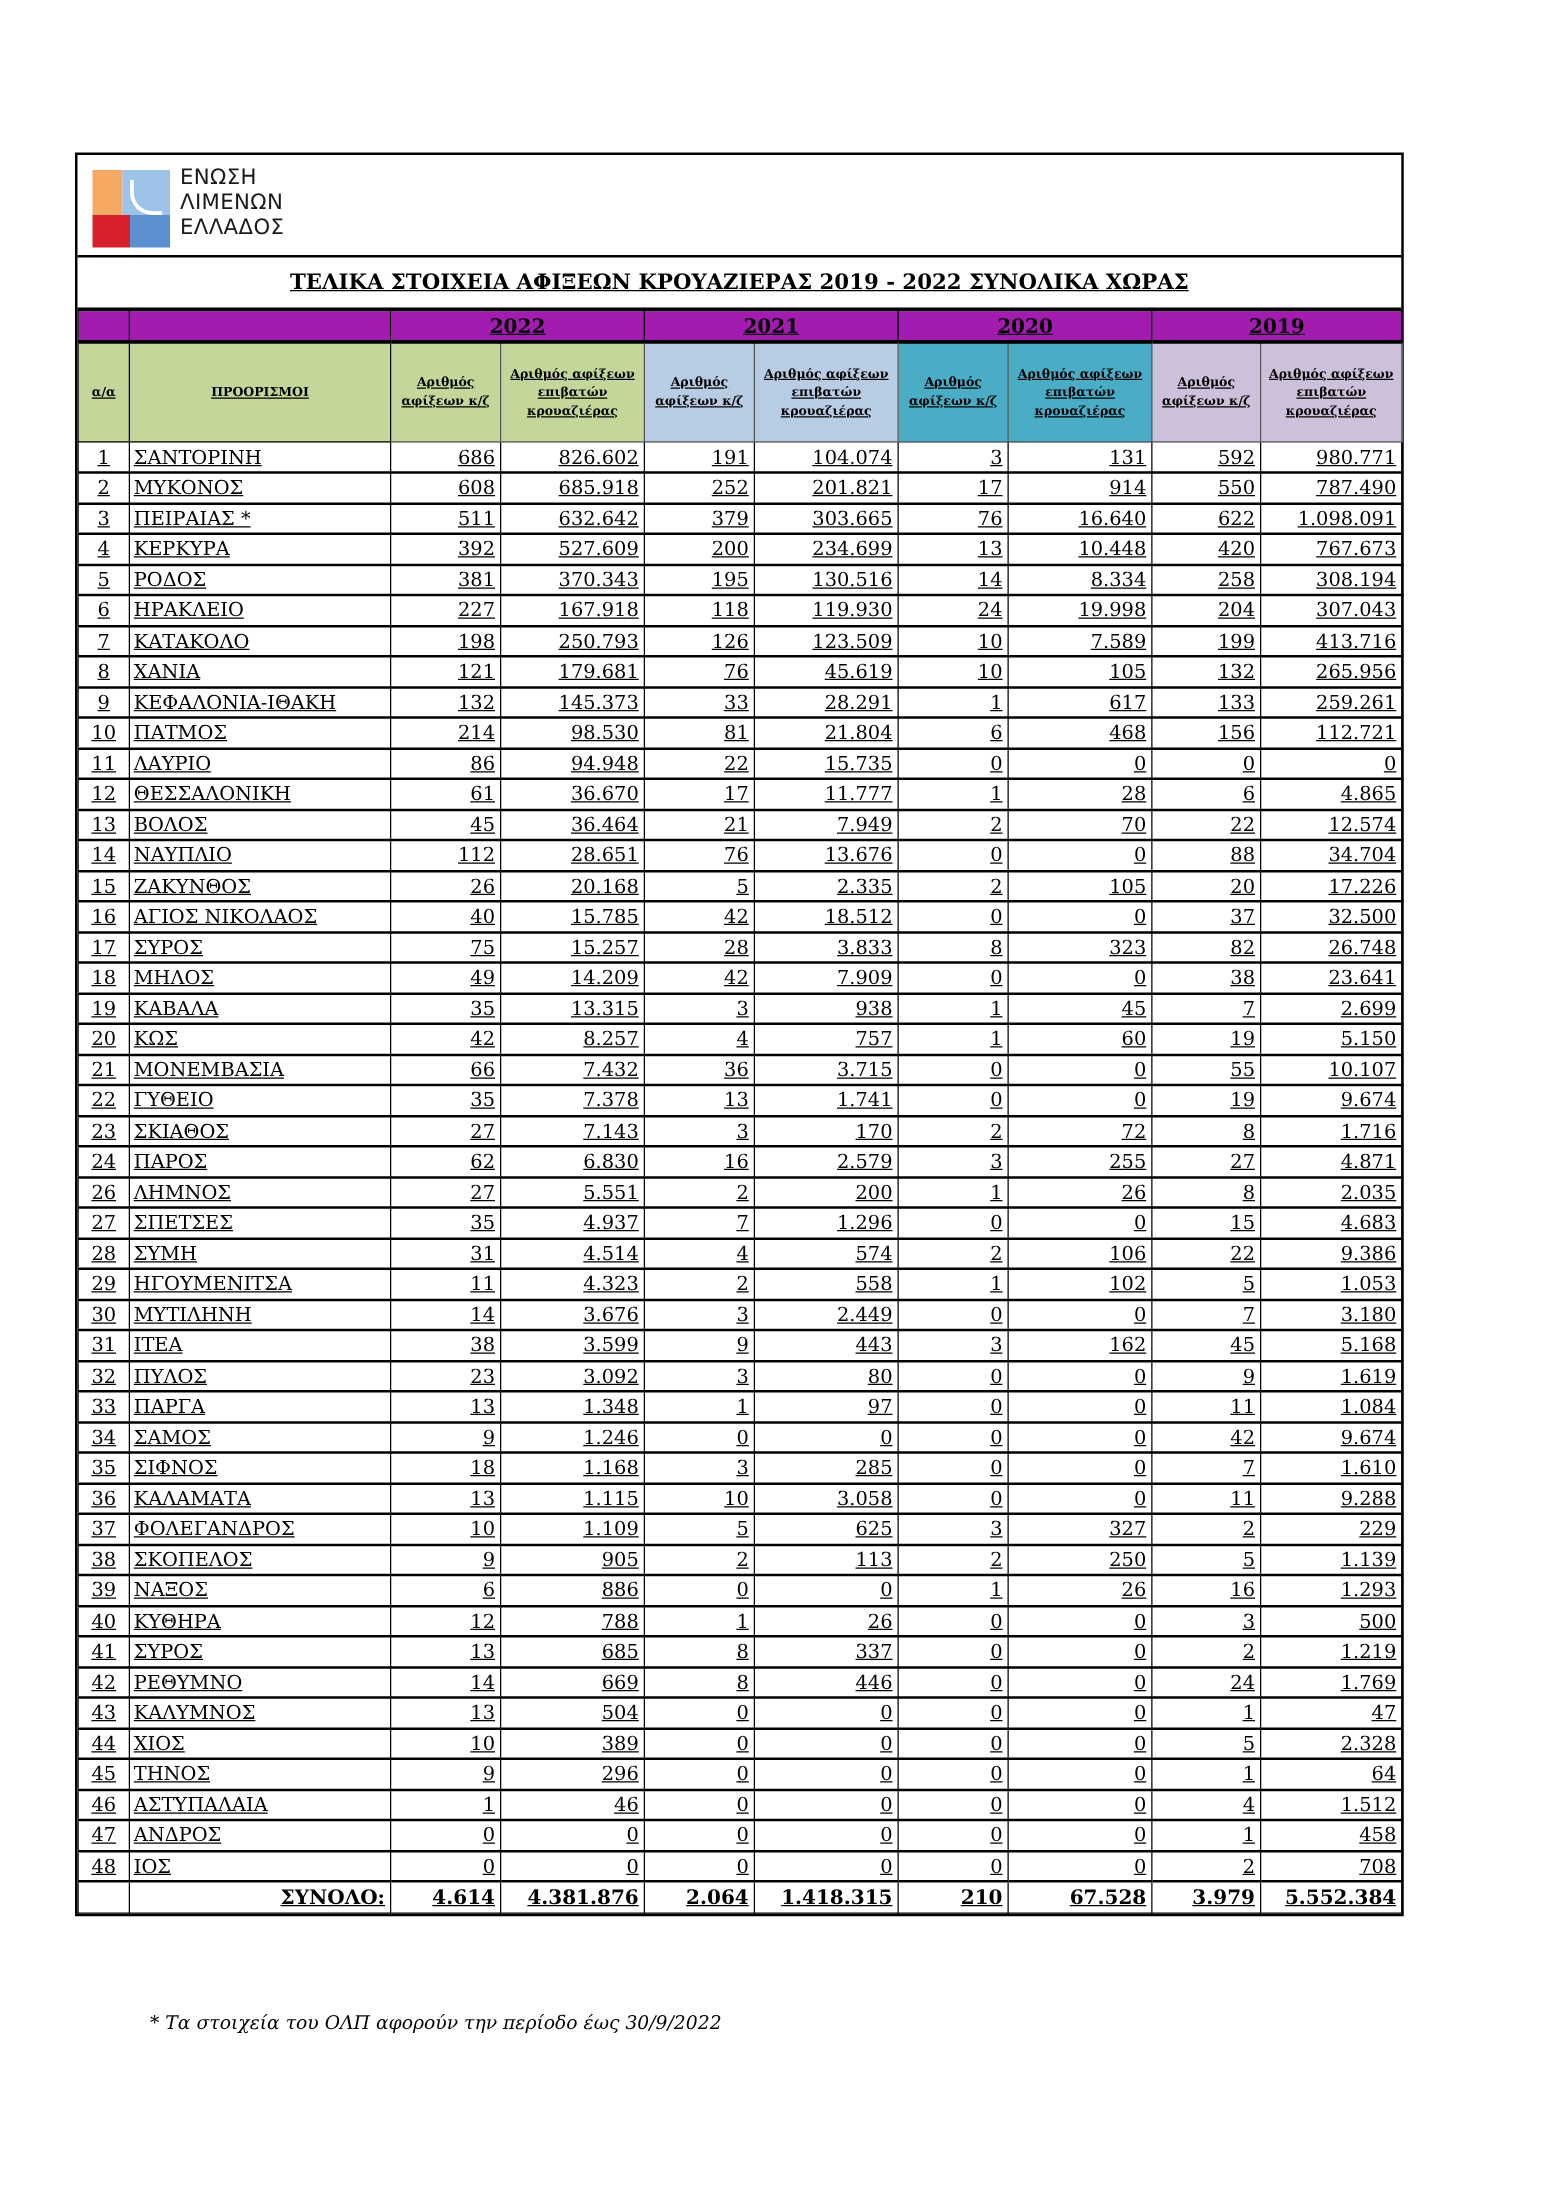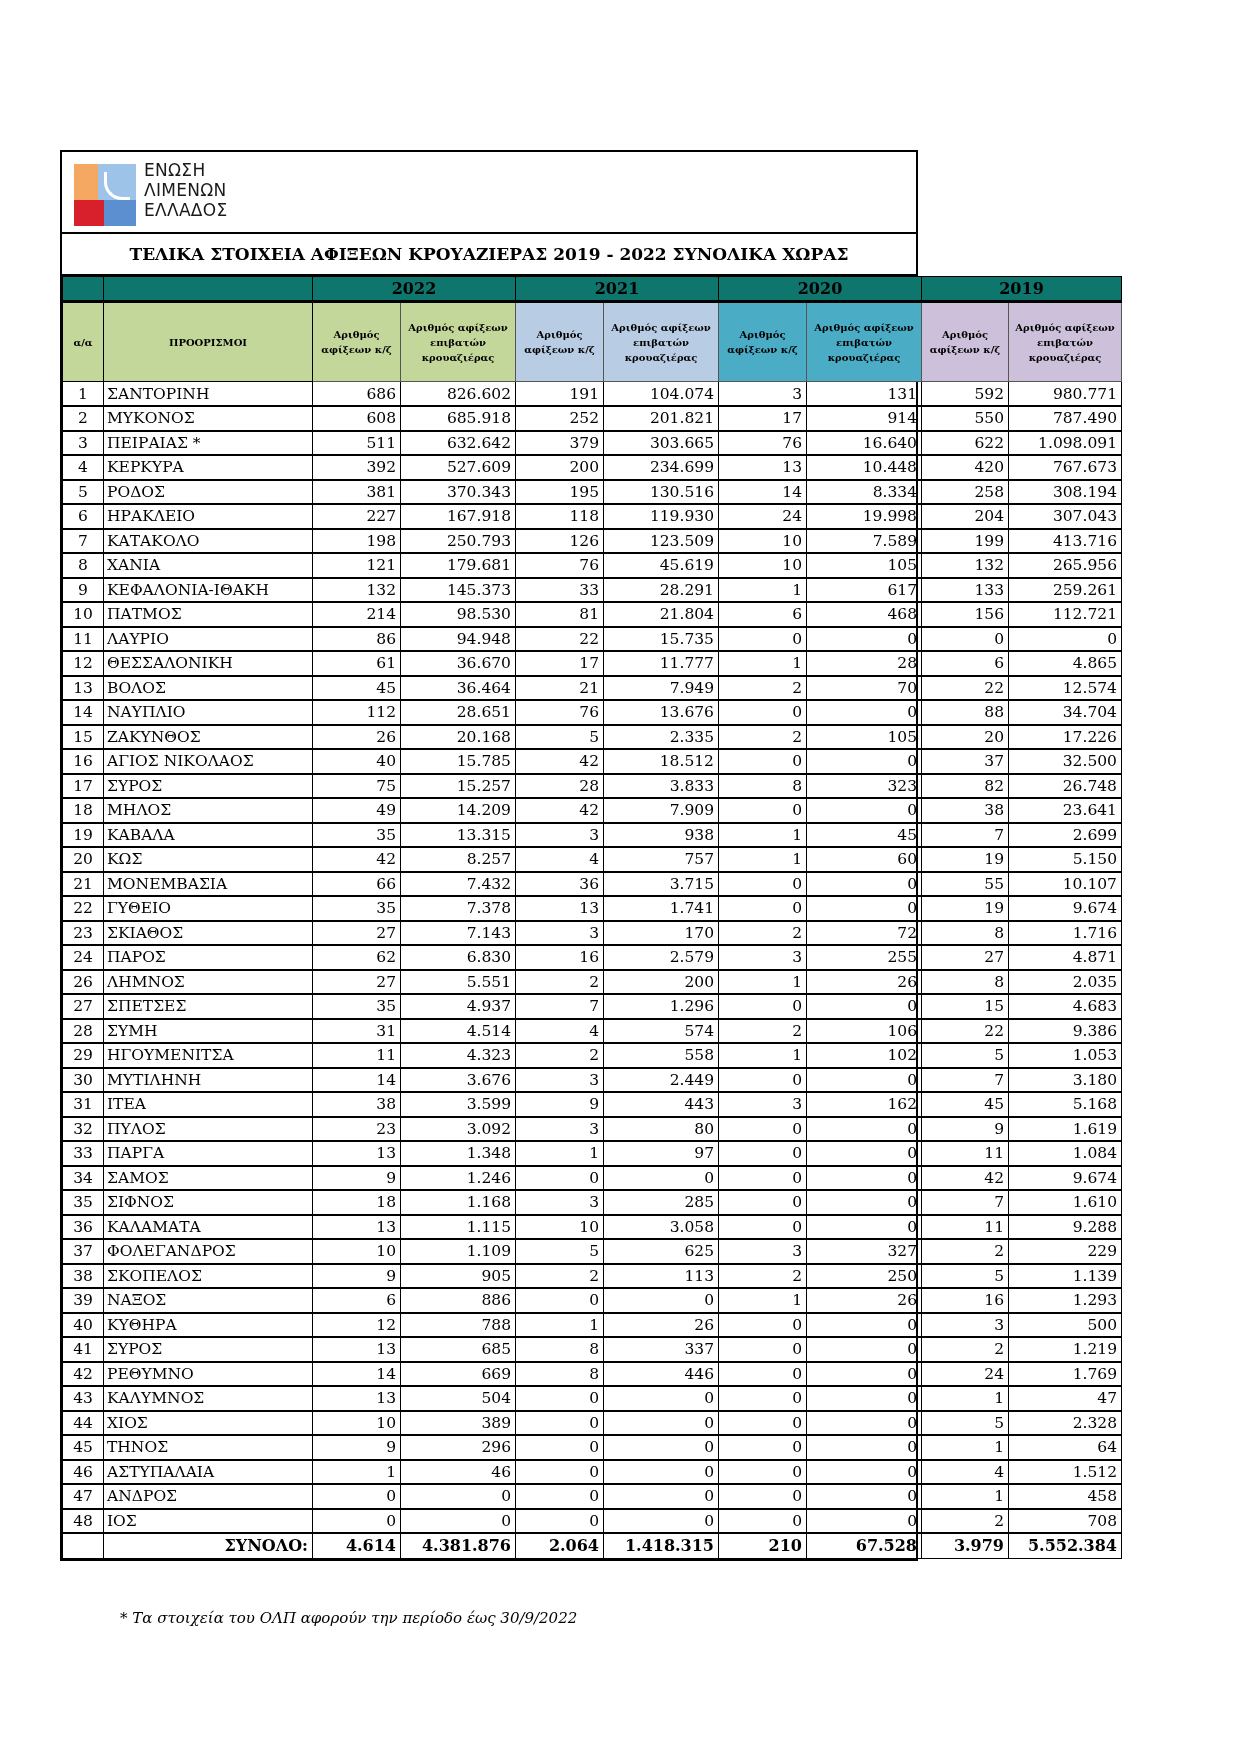--- a/index.html
+++ b/index.html
@@ -1,29 +1,29 @@
 <!DOCTYPE html>
 <html><head>
 <meta charset="utf-8">
 <style>
   html, body { margin: 0; padding: 0; background: #ffffff; }
   body { width: 1240px; height: 1754px; position: relative; font-family: "DejaVu Serif", "Liberation Serif", serif; color: #000; }
-  .sheet { position: absolute; left: 60px; top: 150px; width: 858px; border: 2px solid #000; box-sizing: border-box; }
+  .sheet { position: absolute; left: 60px; top: 122px; width: 1063px; border: 2px solid #000; box-sizing: border-box; text-decoration: underline; }
   .logo-row { height: 80px; border-bottom: 2px solid #000; position: relative; }
   .logo { position: absolute; left: 12px; top: 12px; width: 62px; height: 62px; }
   .logo .q1 { position: absolute; left: 0; top: 0; width: 24px; height: 36px; background: #f4a862; }
   .logo .q2 { position: absolute; left: 24px; top: 0; width: 38px; height: 36px; background: #9ec3e9; }
   .logo .q3 { position: absolute; left: 0; top: 36px; width: 30px; height: 26px; background: #d7202b; }
   .logo .q4 { position: absolute; left: 30px; top: 36px; width: 32px; height: 26px; background: #5b8fcf; }
   .logo .ship { position: absolute; left: 30px; top: 8px; width: 26px; height: 28px; border-left: 3px solid #fff; border-bottom: 3px solid #fff; border-radius: 0 0 0 18px; box-sizing: border-box; }
   .logo-text { position: absolute; left: 82px; top: 8px; font-family: "DejaVu Sans", "Liberation Sans", sans-serif; font-size: 17px; line-height: 20px; color: #1a1a1a; letter-spacing: 0.3px; }
   .title-row { height: 40px; border-bottom: 2px solid #000; display: flex; align-items: center; justify-content: center; font-weight: bold; font-size: 17px; }
   table { border-collapse: collapse; width: 100%; table-layout: fixed; }
   td, th { border: 1.5px solid #000; padding: 0 4px; box-sizing: border-box; }
-  .year-row th { height: 25px; font-size: 16px; font-weight: bold; background: #0f766e; border-bottom: 3px solid #000; }
+  .year-row th { height: 25px; font-size: 16px; font-weight: bold; background: #a21caf; border-bottom: 3px solid #000; }
   .head-row th { height: 80px; font-size: 10px; font-weight: bold; line-height: 15px; text-align: center; vertical-align: middle; border-color: #555; }
   .head-row th.c-aa, .head-row th.c-name { border-color: #000; }
   .g { background: #c4d79b; }
   .b { background: #b8cce4; }
   .t { background: #4bacc6; }
   .p { background: #ccc0da; }
   tbody td { height: 24.5px; font-size: 15.5px; line-height: 20px; white-space: nowrap; overflow: hidden; }
   tbody tr { border-bottom: 2px solid #000; }
   td.num { text-align: right; }
   td.idx { text-align: center; }

